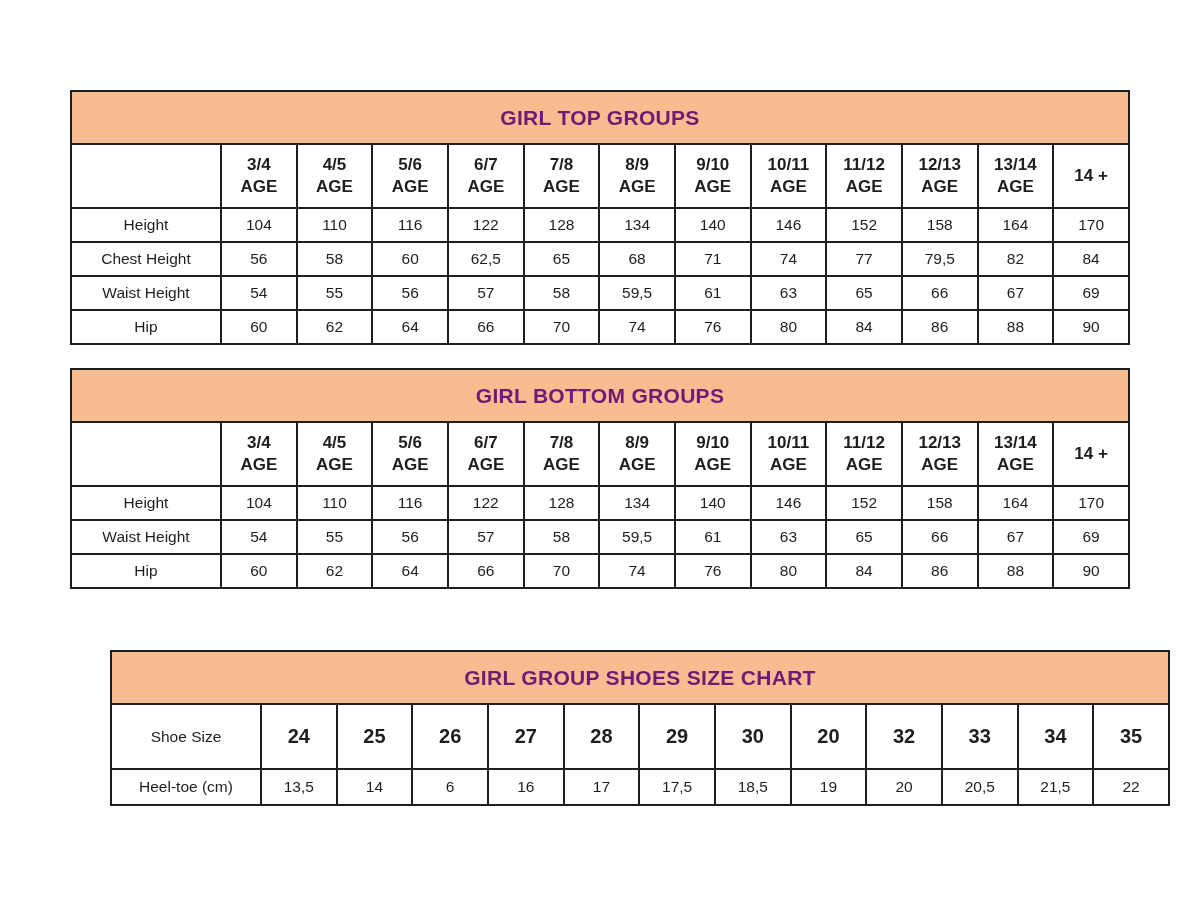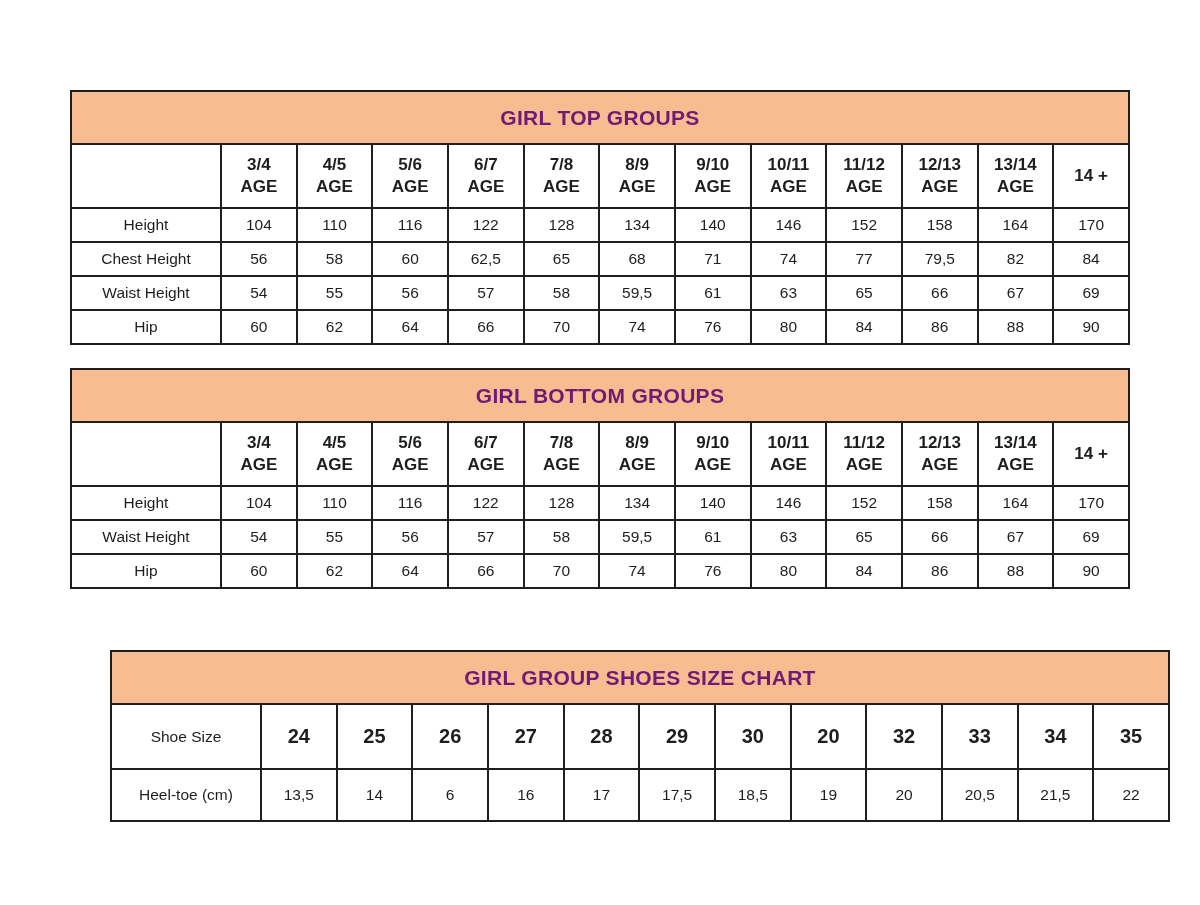--- a/index.html
+++ b/index.html
@@ -69,21 +69,21 @@
     text-align: left;
     padding-left: 12px;
     font-weight: bold;
     font-size: 15.5px;
   }
   tr.bold-row { height: 65px; }
   tr.bold-row td {
     font-weight: bold;
     font-size: 20px;
   }
-  #table-shoes tr.data-row:not(.bold-row) { height: 52px; }
+  #table-shoes tr.data-row:not(.bold-row) { height: 36px; }
 </style>
 </head>
 <body>
 
 <section class="size-table-block" id="block-top">
   <div class="title-band">GIRL TOP GROUPS</div>
   <table class="size-table">
     <colgroup>
         <col class="label-col-w">
         <col span="12">

